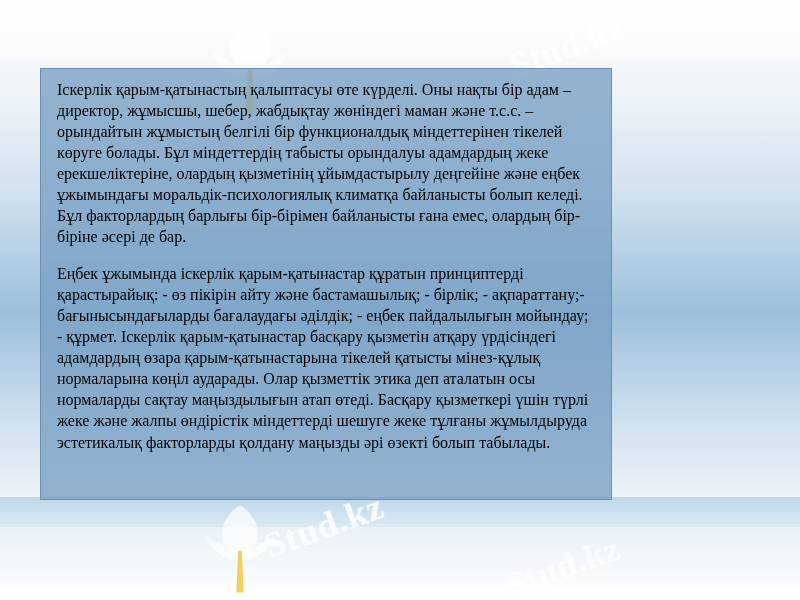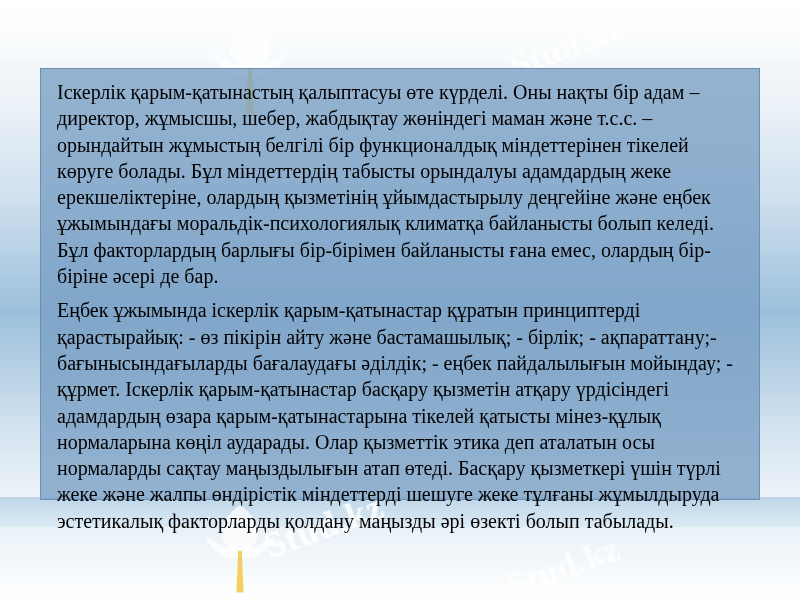--- a/index.html
+++ b/index.html
@@ -60,36 +60,36 @@
     opacity: 0.85;
   }
   .wm-leaf.l1 { top: 10px; left: 190px; }
   .wm-leaf.l2 { top: 498px; left: 180px; }
 
   
   #textbox {
     position: absolute;
     left: 40px;
     top: 68px;
-    width: 720px;
+    width: 572px;
     height: 432px;
     box-sizing: border-box;
     background: rgba(121,159,196,0.78);
     border: 1px solid #6f8fae;
     padding: 10px 14px 8px 16px;
     color: #000000;
-    font-size: 20px;
+    font-size: 16px;
     line-height: 1.315;
     text-align: left;
   }
   #textbox p {
     margin: 0;
   }
   #textbox p + p {
-    margin-top: 8px;
+    margin-top: 16px;
   }
 </style>
 </head>
 <body>
 
 <div id="slide">
 
   <div class="band b1"></div>
   <div class="band b2"></div>
   <div class="band b3"></div>

